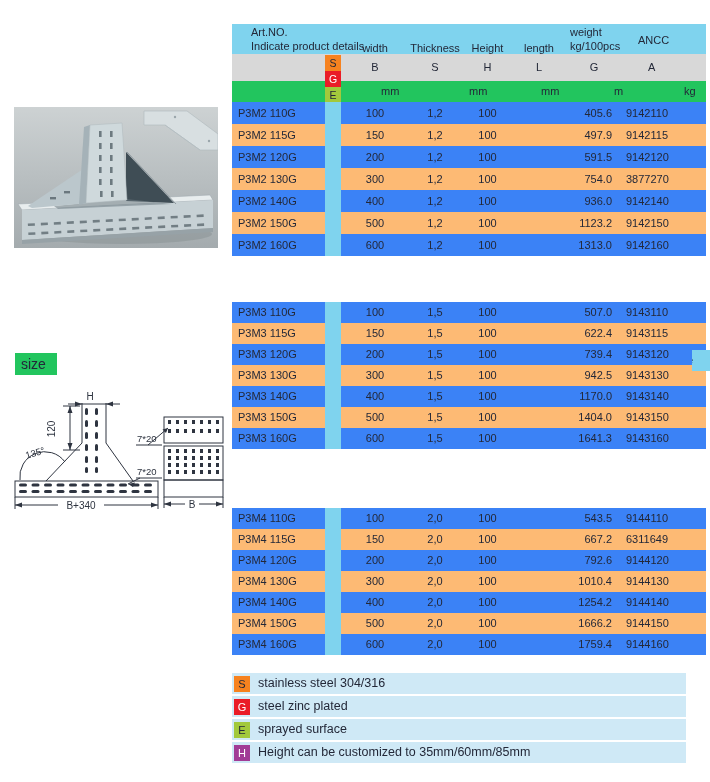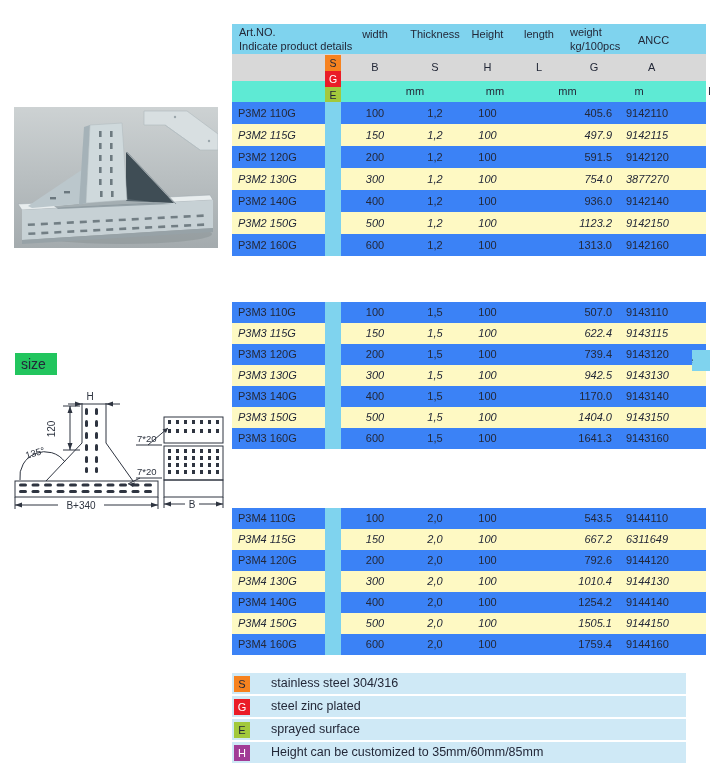--- a/index.html
+++ b/index.html
@@ -12,59 +12,59 @@
   .photo{position:absolute;left:14px;top:107px;width:204px;height:141px;}
   .size-label{position:absolute;left:15px;top:353px;width:42px;height:22px;background:#22c55e;
          font-size:14px;line-height:22px;padding-left:6px;box-sizing:border-box;}
   .drawing{position:absolute;left:6px;top:386px;}
 
   
   .spec-table{position:absolute;left:232px;top:24px;width:474px;}
   .grid8{display:grid;grid-template-columns:93px 16px 68px 52px 53px 50px 60px 82px;}
   .thead{position:relative;}
   .h1{background:#7fd3ee;height:30px;font-size:11px;}
-  .h1 .artcell{grid-column:1/3;padding:2px 0 0 7px;line-height:13.5px;white-space:nowrap;}
-  .h1 .lbl{align-self:end;text-align:center;padding-bottom:14px;}
+  .h1 .artcell{grid-column:1/3;padding:2px 0 0 19px;line-height:13.5px;white-space:nowrap;}
+  .h1 .lbl{align-self:end;text-align:center;padding-bottom:0;}
   .h1 .wcell{padding:2px 0 0 6px;line-height:13.5px;text-align:left;}
   .h1 .acell{align-self:end;text-align:left;padding:0 0 8px 14px;}
   .h2{background:#d8d8d8;height:27px;font-size:11px;line-height:27px;text-align:center;}
-  .h3{background:#5eead4;height:21px;font-size:11px;line-height:21px;text-align:center;gap:20px;}
+  .h3{background:#22c55e;height:21px;font-size:11px;line-height:21px;text-align:left;gap:20px;}
   .h2 .la,.h3 .la{text-align:left;padding-left:24px;}
   .sge{position:absolute;left:93px;width:16px;height:16px;font-size:10.5px;line-height:16px;
        text-align:center;}
   .sge.s{top:31px;background:#f6821f;color:#232838;}
   .sge.g{top:47px;background:#ea1c27;color:#ffffff;}
   .sge.e{top:63px;background:#a2c93c;color:#232838;}
 
   .tgroup{position:absolute;left:0;width:474px;}
   .tg0{top:78px;}  .tg1{top:278px;}  .tg2{top:484px;}
   .trow{display:grid;grid-template-columns:93px 16px 68px 52px 53px 50px 60px 82px;
         font-size:11px;}
   .tg0 .trow{height:22px;line-height:22px;}
   .tg1 .trow,.tg2 .trow{height:21px;line-height:21px;}
   .trow.shade{background:#3b82f6;}
-  .trow.plain{background:#fef9c3;font-style:italic;}
+  .trow.plain{background:#fdba74;}
   .cell{overflow:hidden;white-space:nowrap;}
   .c-code{padding-left:6px;text-align:left;}
   .c-strip{background:#7fd3ee;}
   .c-b,.c-s,.c-h,.c-l{text-align:center;}
   .c-g{text-align:right;padding-right:12px;box-sizing:border-box;}
   .c-a{text-align:left;padding-left:2px;}
 
   
   .legend{position:absolute;left:232px;top:673px;width:454px;}
   .legend-row{position:relative;width:454px;height:21px;background:#cfe9f6;margin-bottom:2px;
         font-size:12.5px;line-height:21px;}
   .lbox{position:absolute;left:2px;top:2.5px;width:16px;height:16px;text-align:center;
         font-size:11px;line-height:16px;}
   .lbox.orange{background:#f6821f;color:#232838;}
   .lbox.red{background:#ea1c27;color:#ffffff;}
   .lbox.green{background:#a2c93c;color:#232838;}
   .lbox.purple{background:#a13c96;color:#ffffff;}
-  .ltext{display:block;padding-left:26px;white-space:nowrap;margin-left:13px;}
+  .ltext{display:block;padding-left:26px;white-space:nowrap;}
 
   
   .edge-fragment{position:absolute;left:692px;top:350px;width:18px;height:21px;background:#7fd3ee;
         overflow:hidden;}
   .edge-fragment span{position:absolute;left:-5px;top:4px;font-size:11px;color:#232838;}
 
   svg text{font-family:"Liberation Sans",sans-serif;fill:#2e3440;}
 </style>
 </head>
 <body>
@@ -524,21 +524,21 @@
           <div class="cell c-g">1254.2</div>
           <div class="cell c-a">9144140</div>
         </div>
         <div class="trow plain">
           <div class="cell c-code">P3M4 150G</div>
           <div class="cell c-strip"></div>
           <div class="cell c-b">500</div>
           <div class="cell c-s">2,0</div>
           <div class="cell c-h">100</div>
           <div class="cell c-l"></div>
-          <div class="cell c-g">1505.1</div>
+          <div class="cell c-g">1666.2</div>
           <div class="cell c-a">9144150</div>
         </div>
         <div class="trow shade">
           <div class="cell c-code">P3M4 160G</div>
           <div class="cell c-strip"></div>
           <div class="cell c-b">600</div>
           <div class="cell c-s">2,0</div>
           <div class="cell c-h">100</div>
           <div class="cell c-l"></div>
           <div class="cell c-g">1759.4</div>

